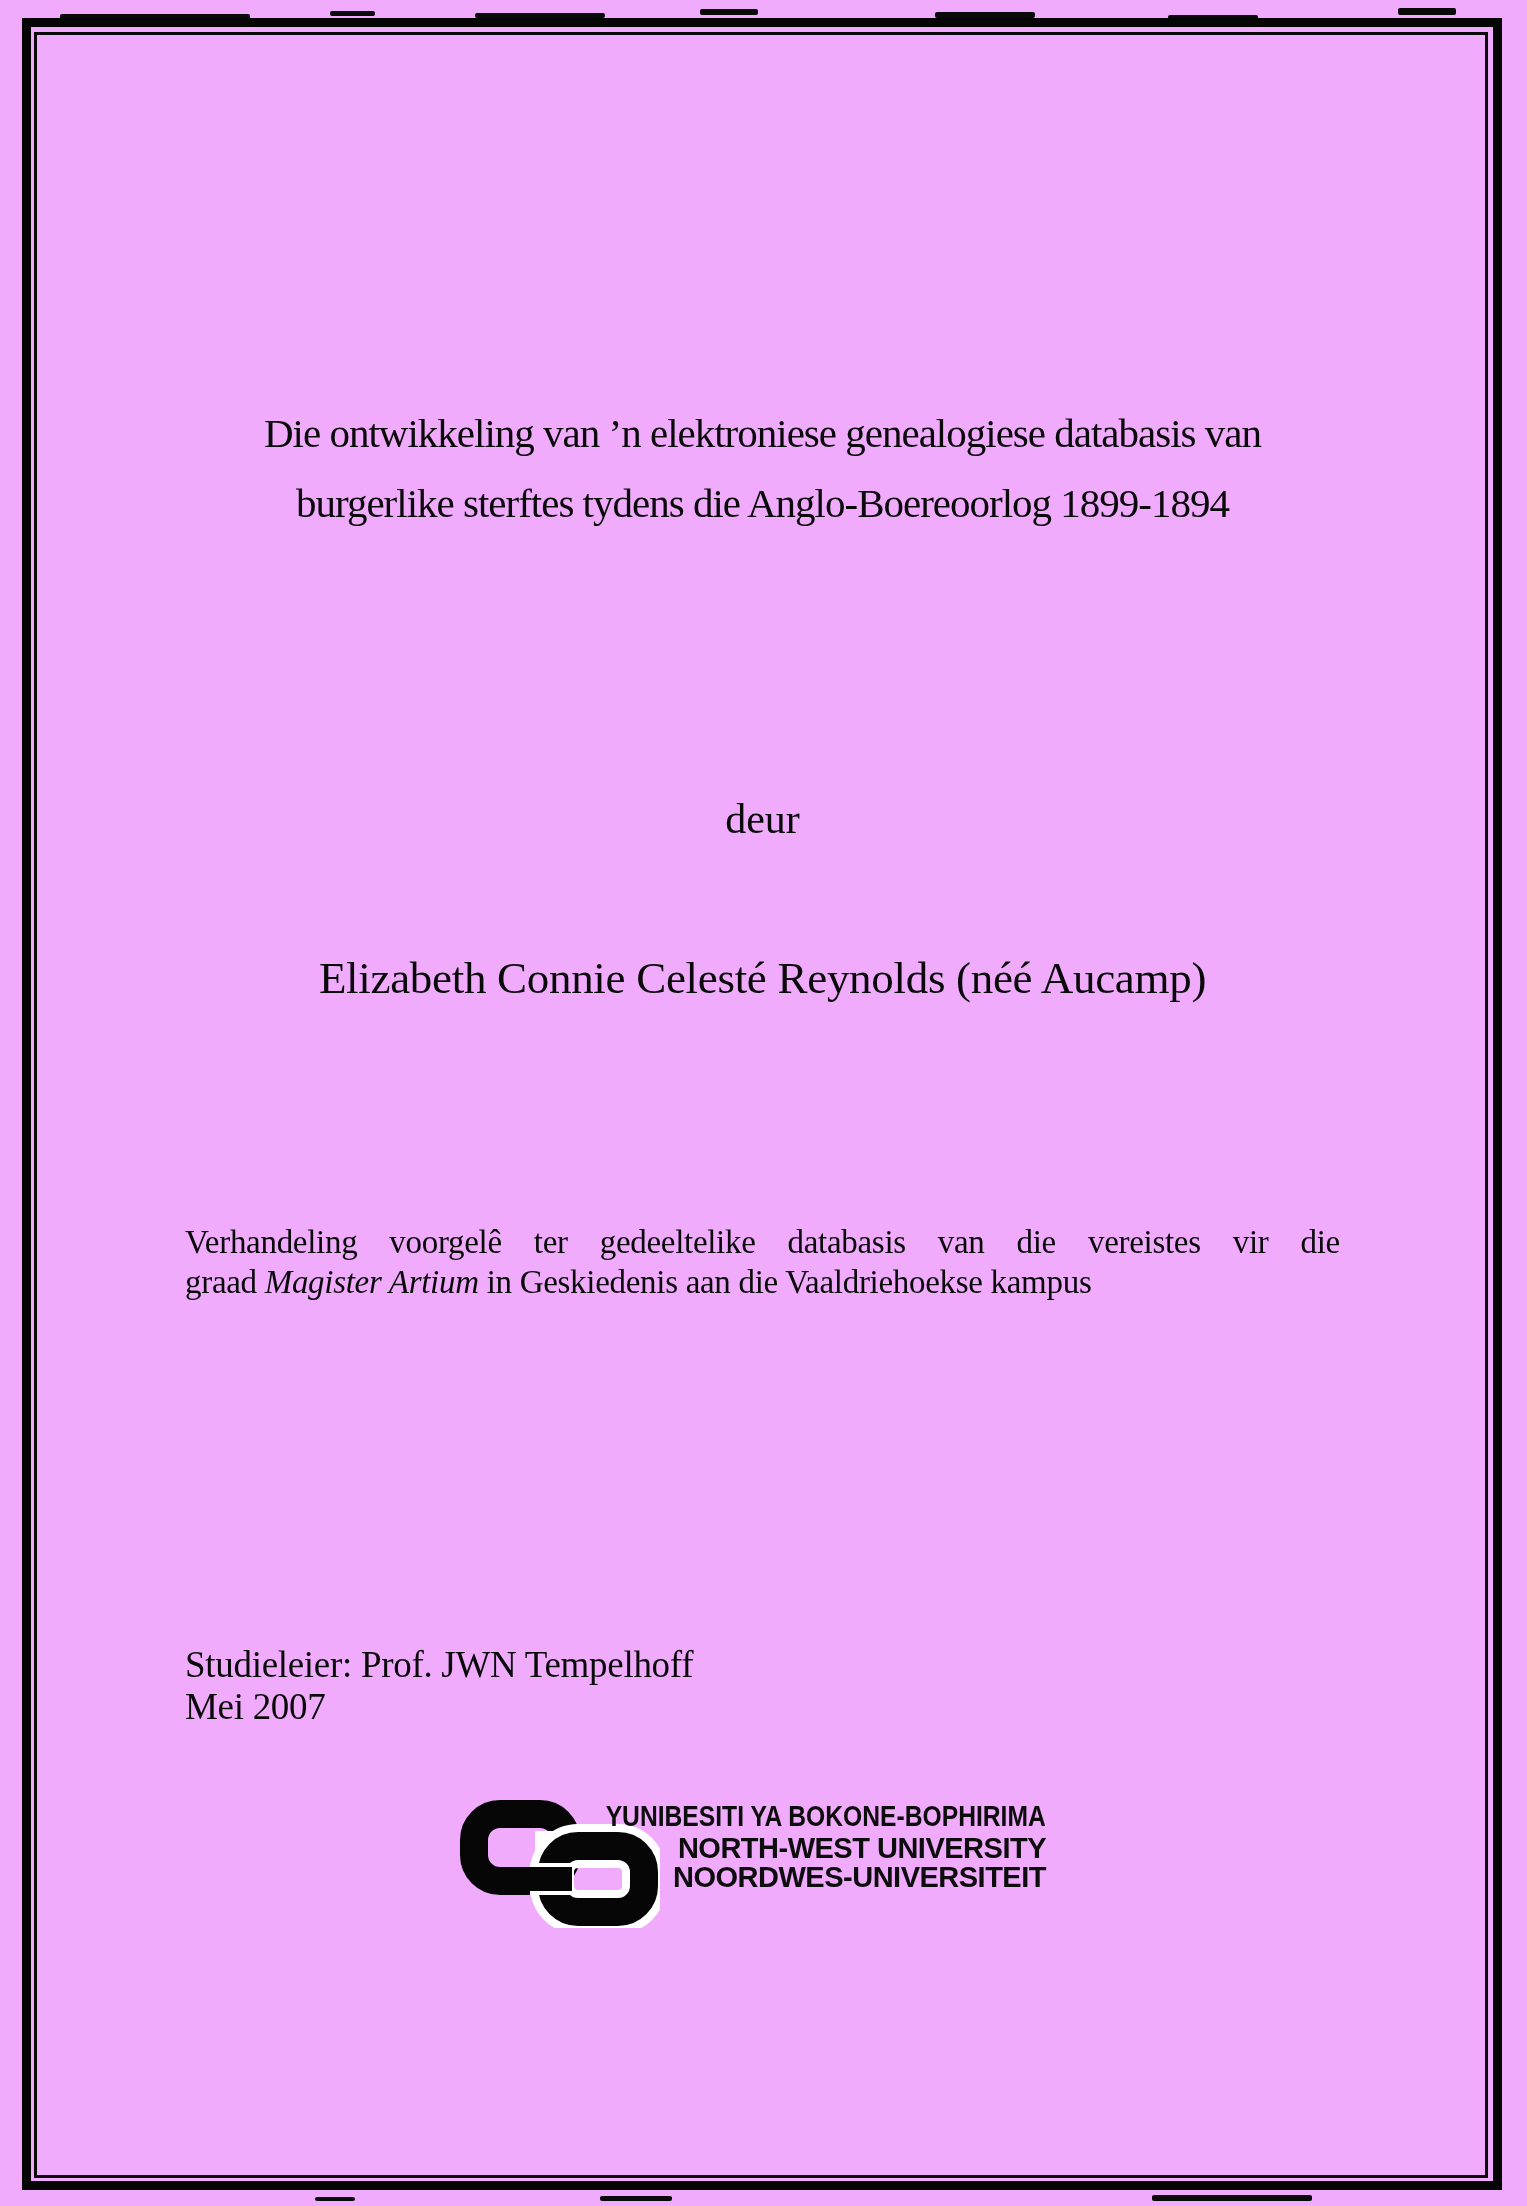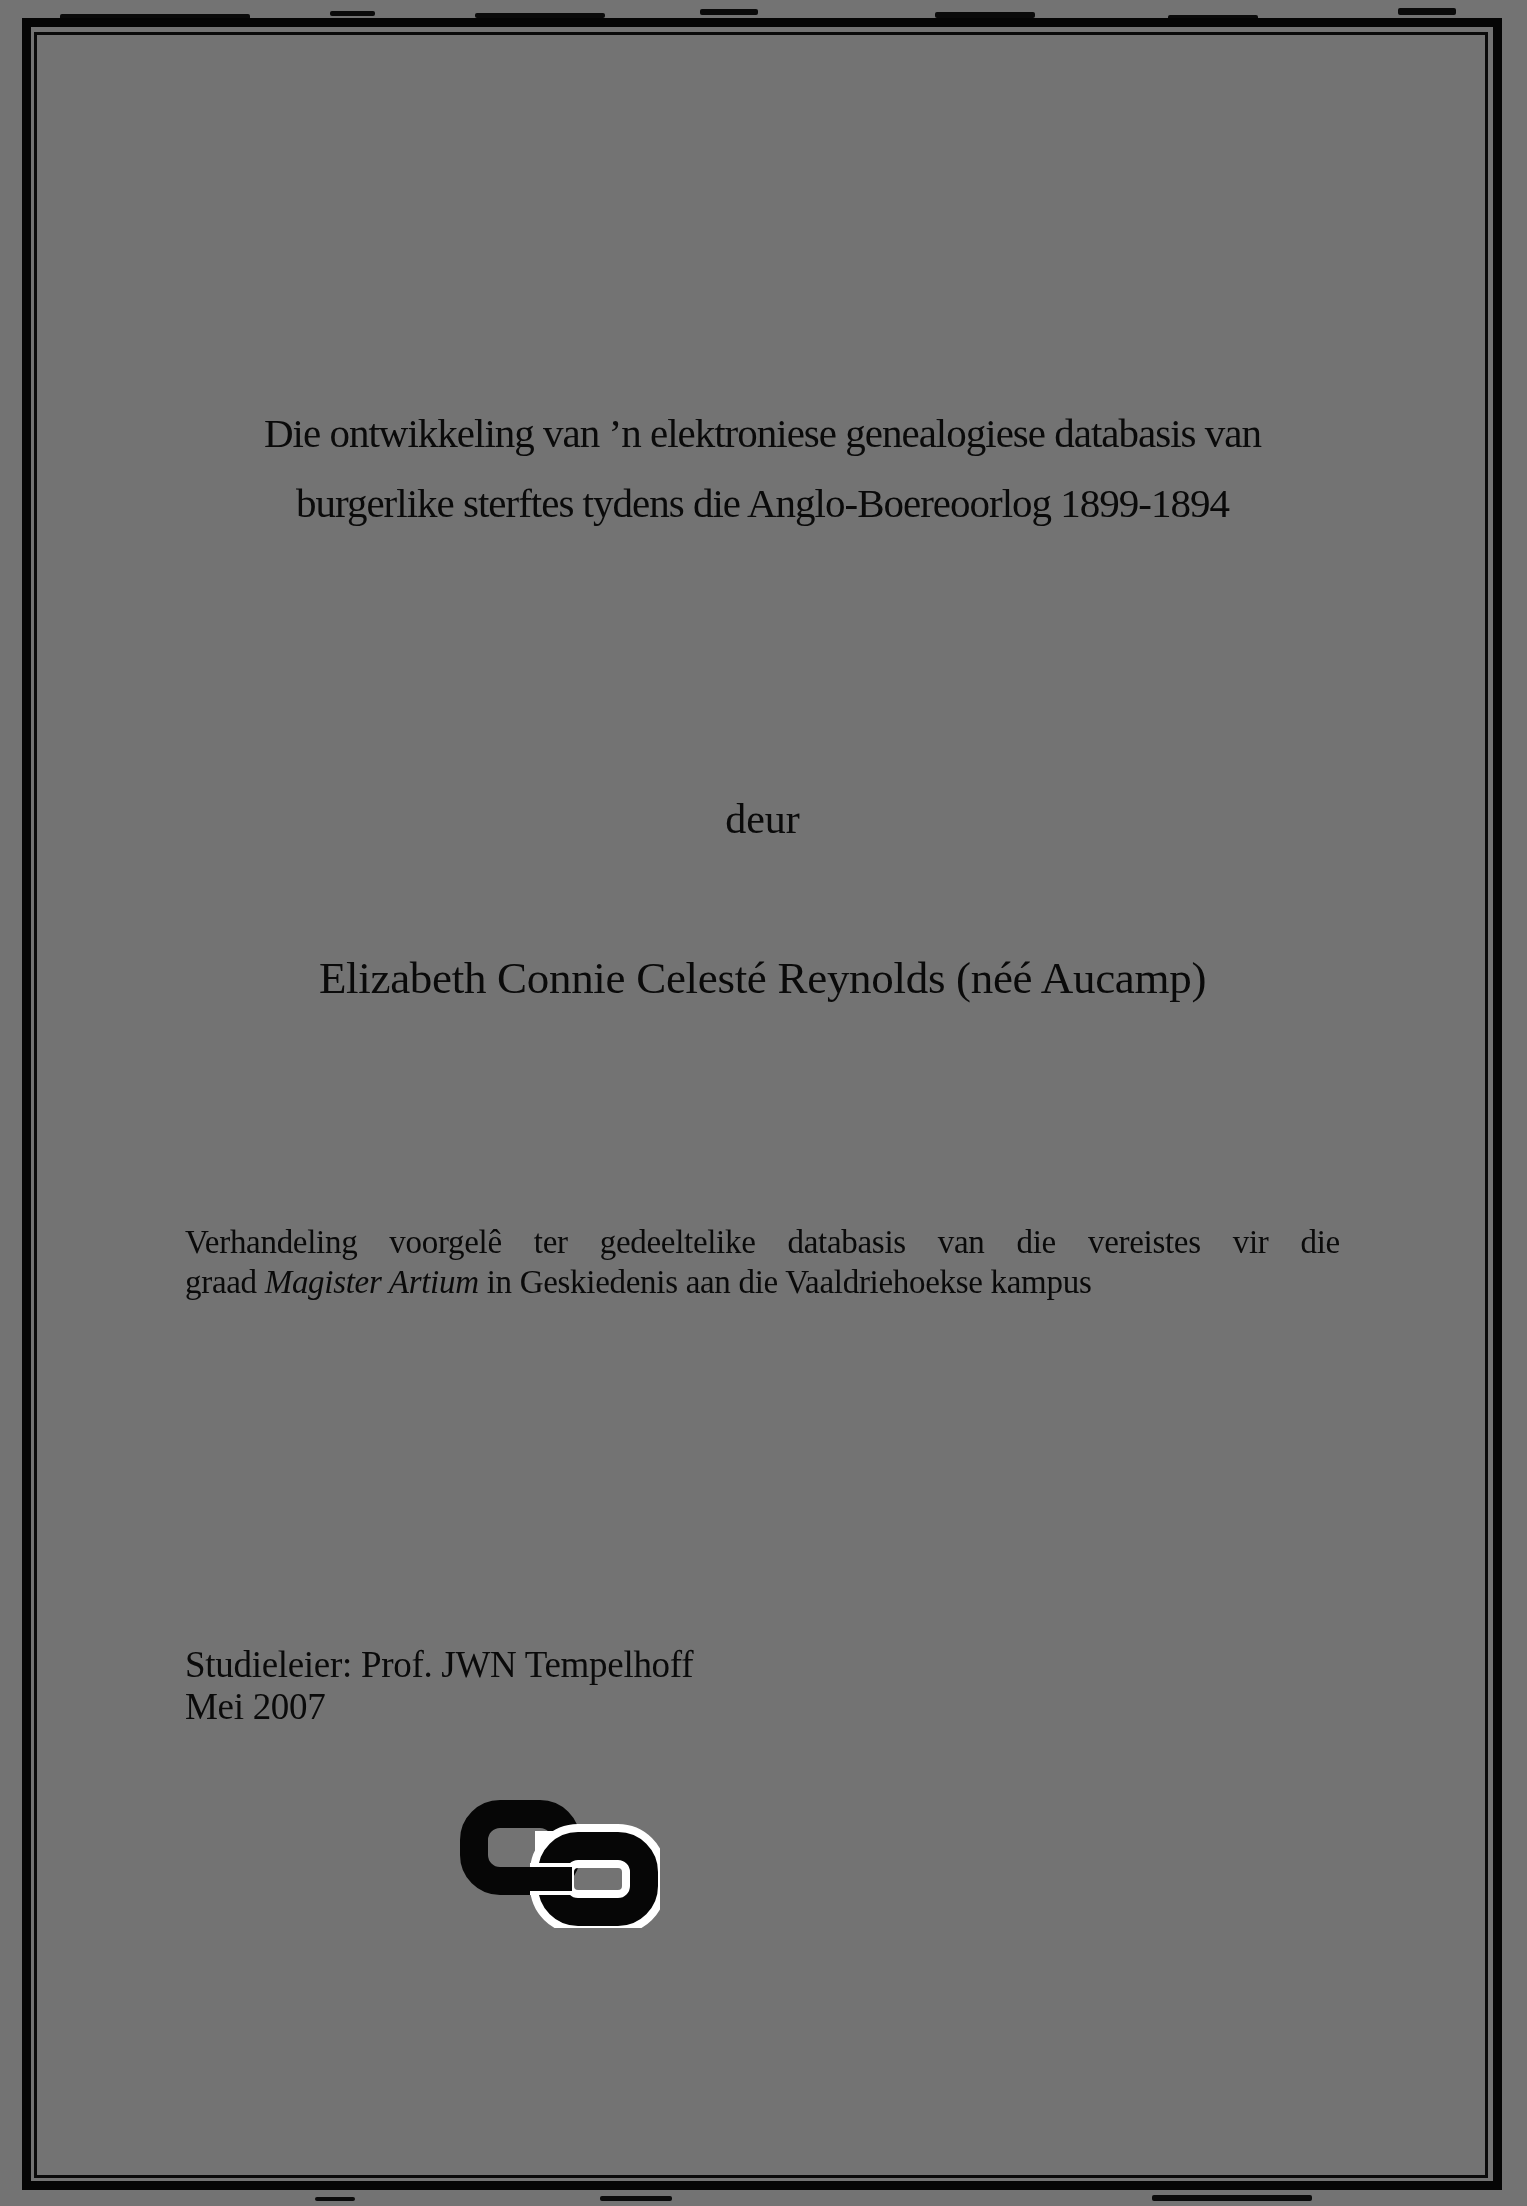--- a/index.html
+++ b/index.html
@@ -1,20 +1,20 @@
 <!DOCTYPE html>
 <html><head>
 <meta charset="utf-8">
 <style>
   html, body { margin: 0; padding: 0; background: #ffffff; }
   #page {
     position: relative;
     width: 1527px;
     height: 2206px;
-    background: #737373;
+    background: #f0abfc;
     font-family: "Liberation Serif", "DejaVu Serif", serif;
     color: #0a0a0a;
     overflow: hidden;
   }
   
   .frame-outer {
     position: absolute;
     left: 22px; top: 18px;
     width: 1480px; height: 2172px;
     border: 9px solid #050505;
@@ -121,15 +121,20 @@
 
       <rect x="75" y="31" width="50" height="33" fill="#ffffff"></rect>
 
       <rect x="92" y="46" width="92" height="66" rx="26" fill="none" stroke="#ffffff" stroke-width="44"></rect>
       <rect x="92" y="46" width="92" height="66" rx="26" fill="none" stroke="#060606" stroke-width="28"></rect>
 
       <rect x="70" y="63" width="40" height="32" fill="#ffffff"></rect>
 
       <rect x="70" y="67" width="42" height="24" fill="#060606"></rect>
     </svg>
+    <div class="logo-text">
+      <div class="logo-line logo-line-1">YUNIBESITI YA BOKONE-BOPHIRIMA</div>
+      <div class="logo-line logo-line-2">NORTH-WEST UNIVERSITY</div>
+      <div class="logo-line logo-line-3">NOORDWES-UNIVERSITEIT</div>
+    </div>
   </div>
 
 </div>
 
 </body></html>

